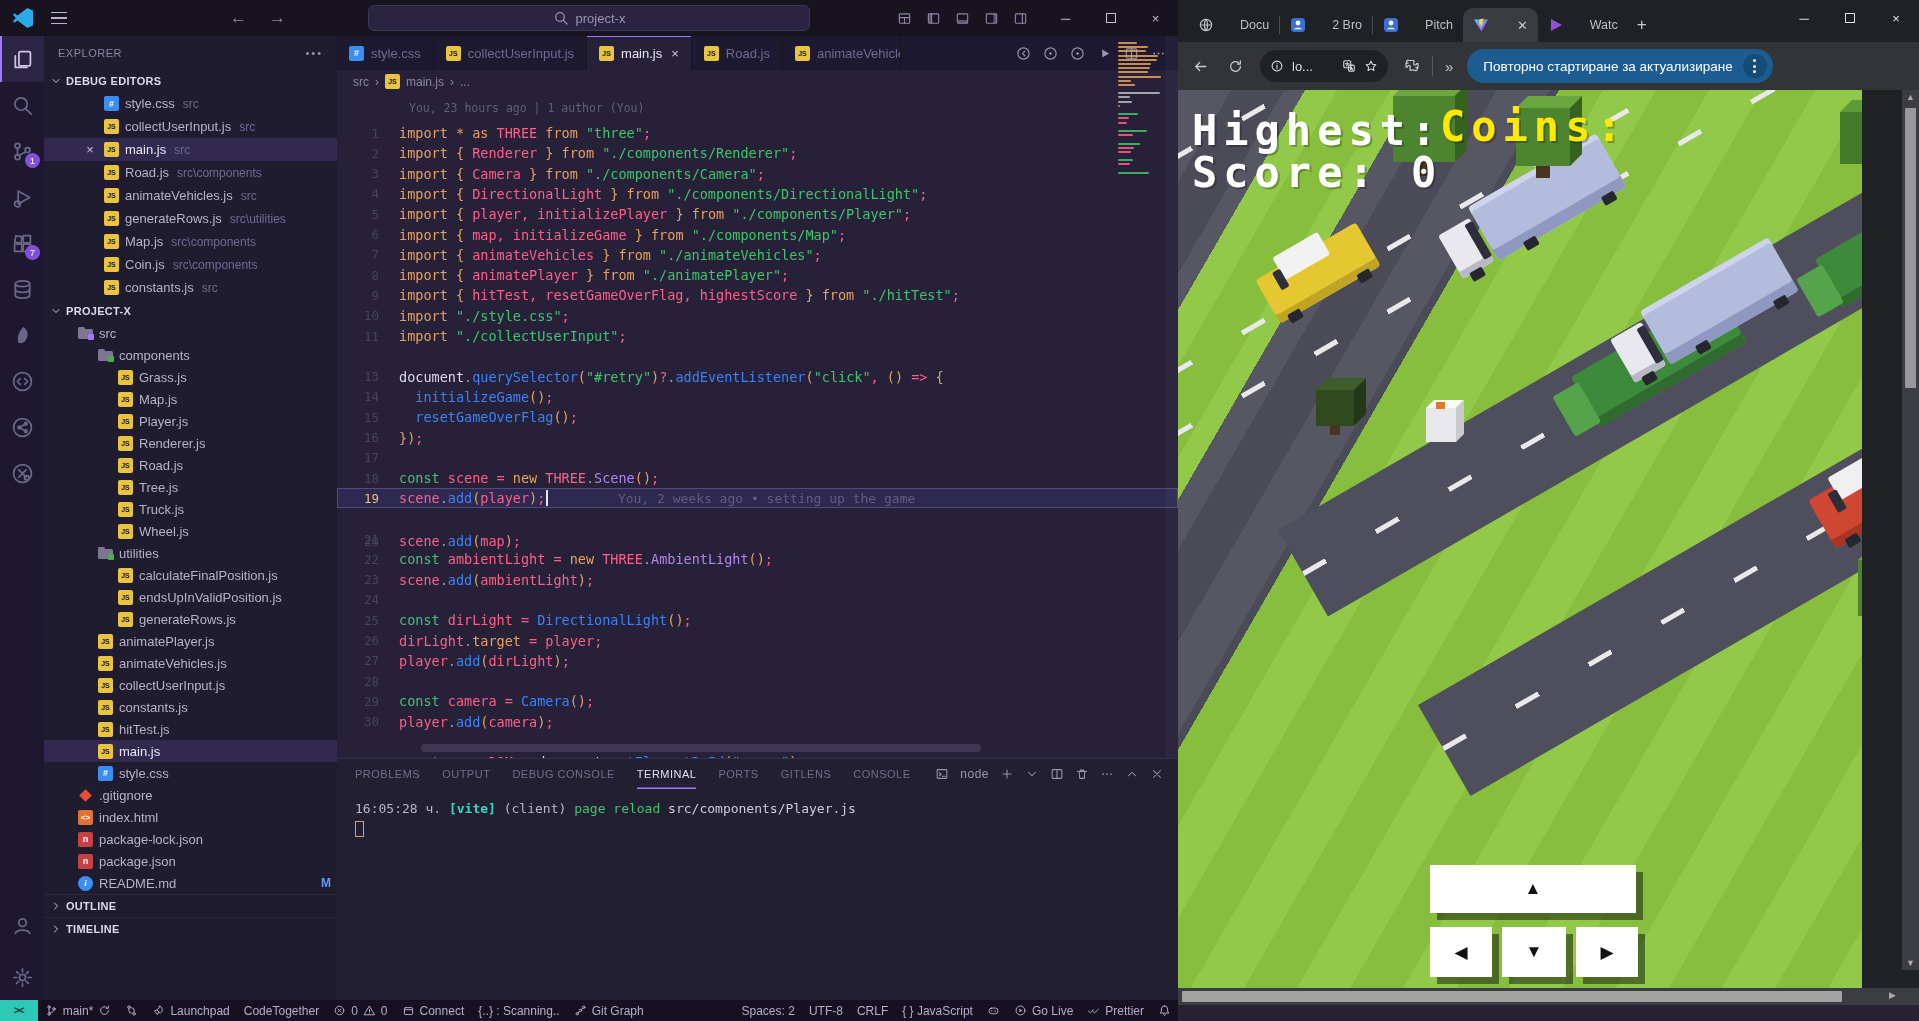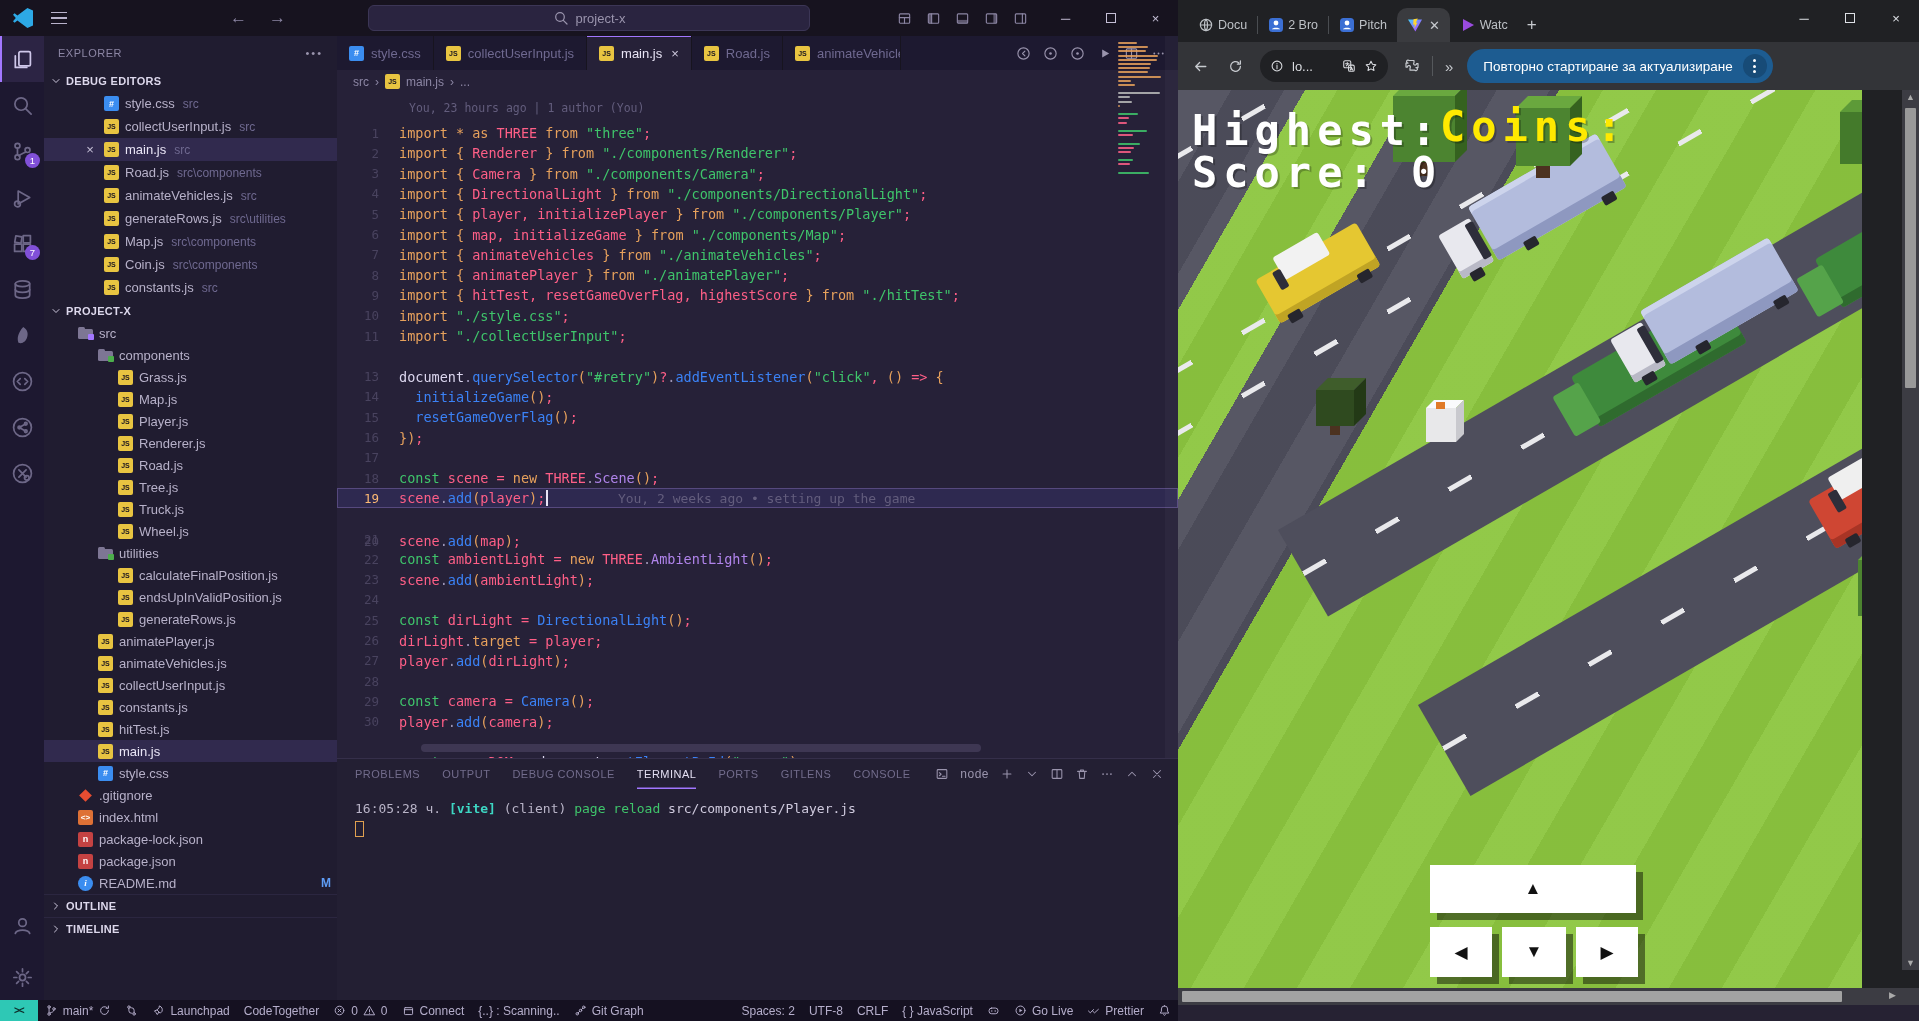--- a/index.html
+++ b/index.html
@@ -96,21 +96,21 @@
   
   .statusbar{position:absolute;left:0;top:1000px;width:1178px;height:21px;background:#151121;display:flex;align-items:center;color:#b5aecb;font-size:12px;z-index:6}
   .sb-item{display:flex;align-items:center;gap:5px;padding:0 7px;height:21px;cursor:pointer;white-space:nowrap}
   .sb-item svg{width:13px;height:13px}
   .sb-remote{background:#2ec8b5;color:#0d2b28;font-weight:700;font-size:10px;padding:0 14px;letter-spacing:-1px}
   .sb-right{margin-left:auto;display:flex;align-items:center}
 
   
   #browser{position:absolute;left:1178px;top:0;width:741px;height:1021px;background:#202124}
   .tabstrip{position:absolute;left:0;top:0;width:100%;height:42px;background:#202124;display:flex;align-items:flex-end;padding-left:10px}
-  .btab{height:34px;display:flex;align-items:center;gap:4px;padding:0 10px;color:#bdc1c6;font-size:12.5px;max-width:92px;white-space:nowrap;overflow:hidden;border-radius:10px 10px 0 0;cursor:pointer}
+  .btab{height:34px;display:flex;align-items:center;gap:26px;padding:0 10px;color:#bdc1c6;font-size:12.5px;max-width:92px;white-space:nowrap;overflow:hidden;border-radius:10px 10px 0 0;cursor:pointer}
   .btab.active{background:#3a3b3f;color:#e8eaed}
   .btab .bx{color:#c7cacf;font-size:13px;margin-left:2px}
   .btab-sep{width:1px;height:18px;background:#4a4d51;margin-bottom:8px}
   .newtab{width:28px;height:28px;display:flex;align-items:center;justify-content:center;color:#c7cacf;font-size:17px;margin-bottom:3px;cursor:pointer}
   .bwin{position:absolute;right:0;top:0;height:36px;display:flex;color:#dee1e6}
   .bwin .wc{width:46px;height:36px;display:flex;align-items:center;justify-content:center;font-size:13px;cursor:pointer}
   .bwin .sq{width:10px;height:10px;border:1.1px solid #dee1e6}
   .btoolbar{position:absolute;left:0;top:42px;width:100%;height:48px;background:#333438;display:flex;align-items:center;color:#c7cacf}
   .btoolbar .nav{margin-left:14px;display:flex;gap:18px;align-items:center}
   .btoolbar .nav svg{width:17px;height:17px}

